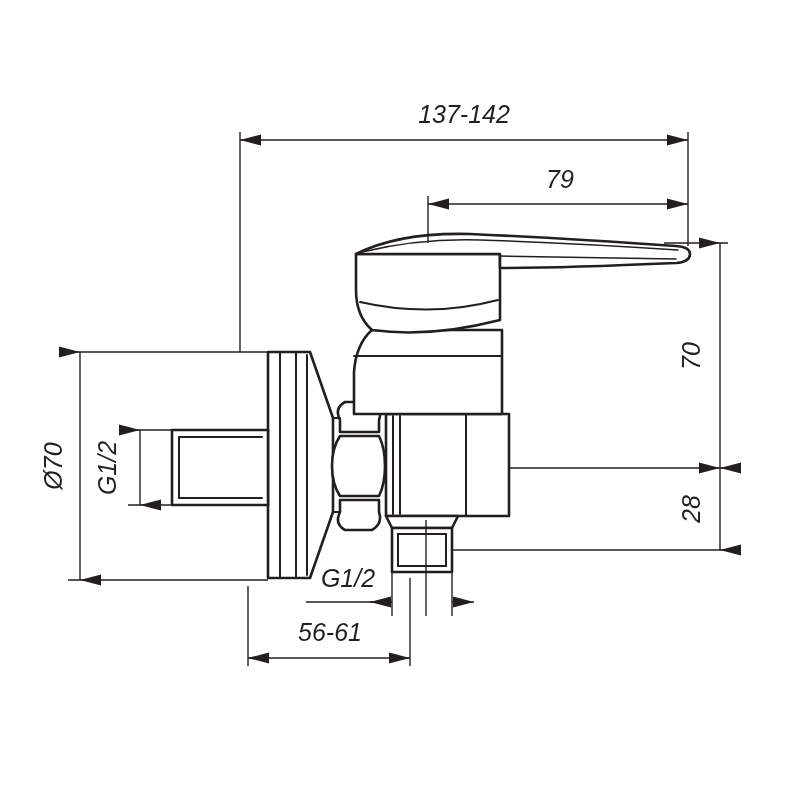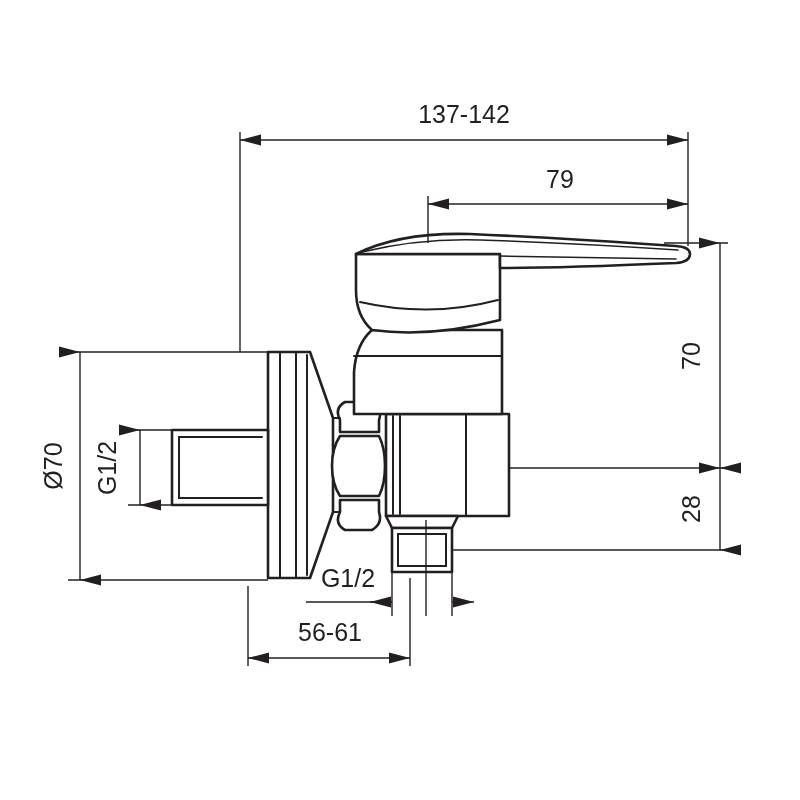--- a/index.html
+++ b/index.html
@@ -11,20 +11,21 @@
     width: 800px;
     height: 800px;
     font-family: "Liberation Sans", sans-serif;
     overflow: hidden;
   }
   #drawing-root {
     position: relative;
     width: 800px;
     height: 800px;
     background: #ffffff;
+    font-style: italic;
   }
   svg#tech-drawing {
     display: block;
     width: 800px;
     height: 800px;
   }
   .dim-text {
     font-family: "Liberation Sans", sans-serif;
     font-size: 25px;
     fill: #231f20;

